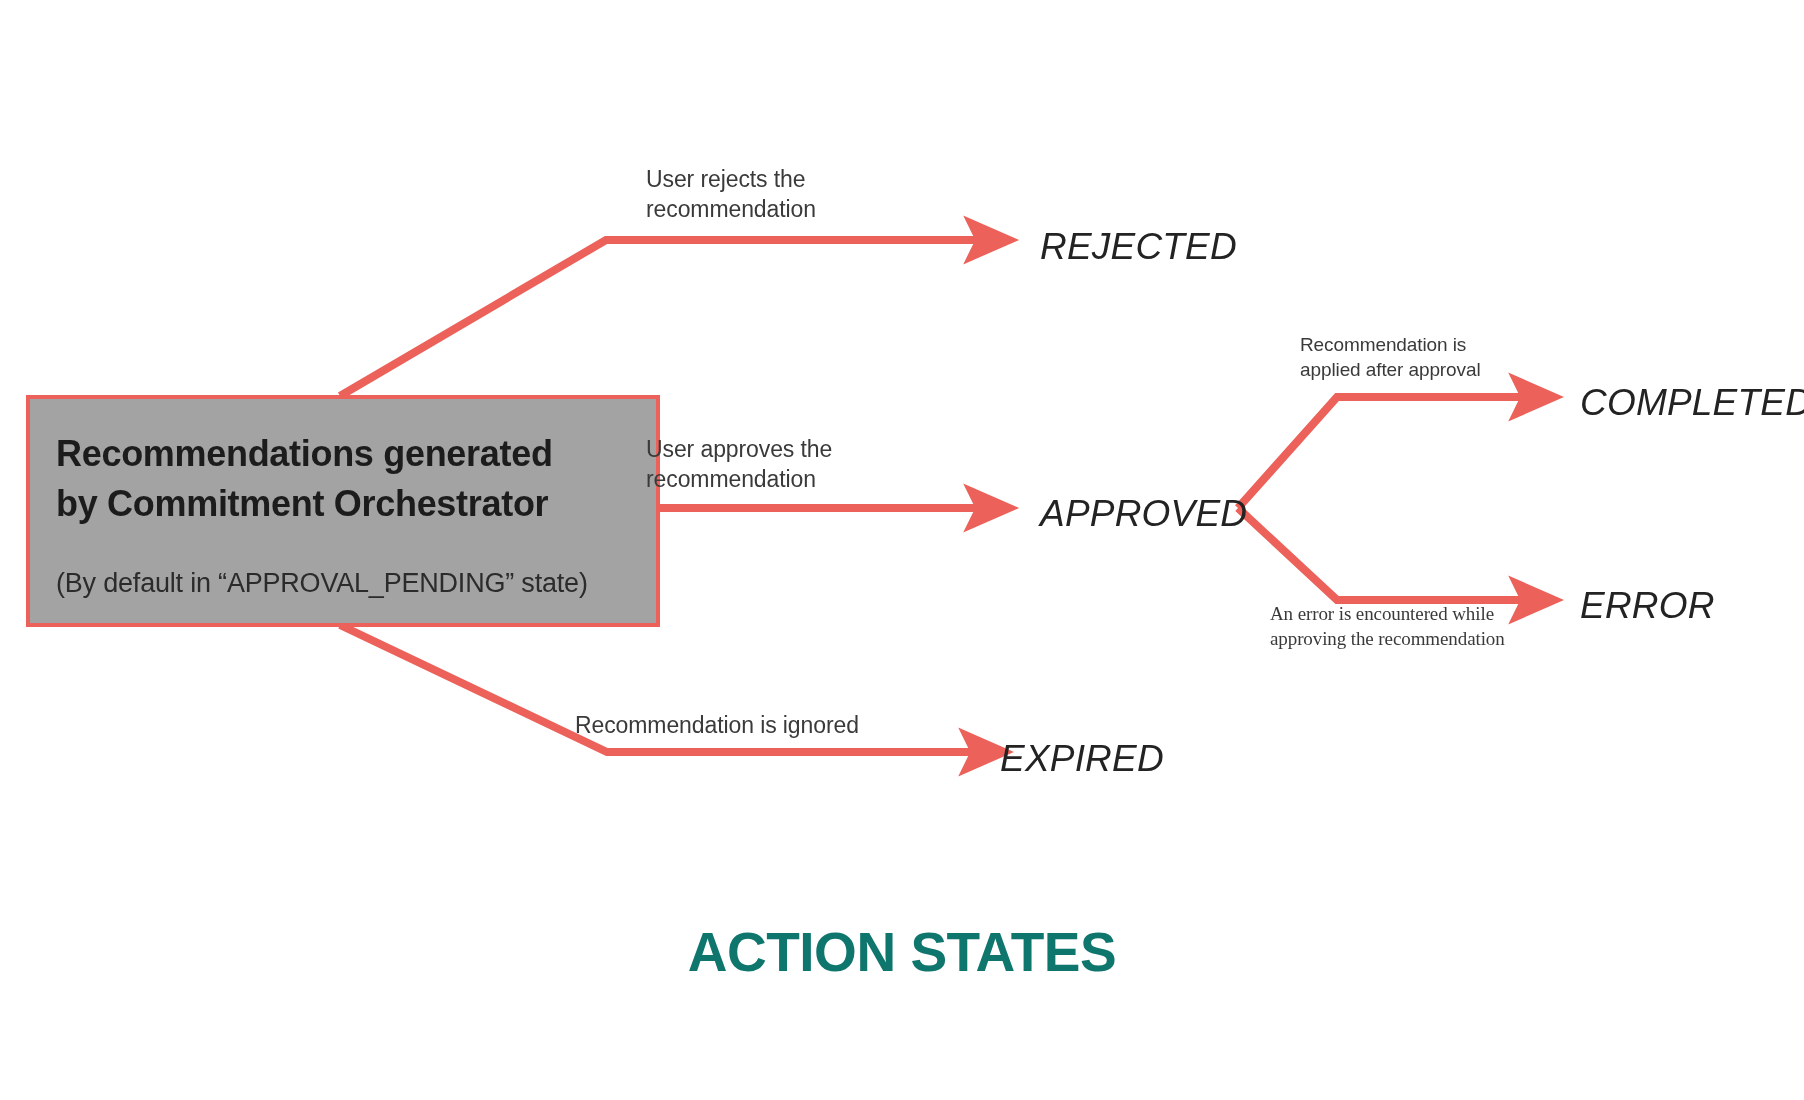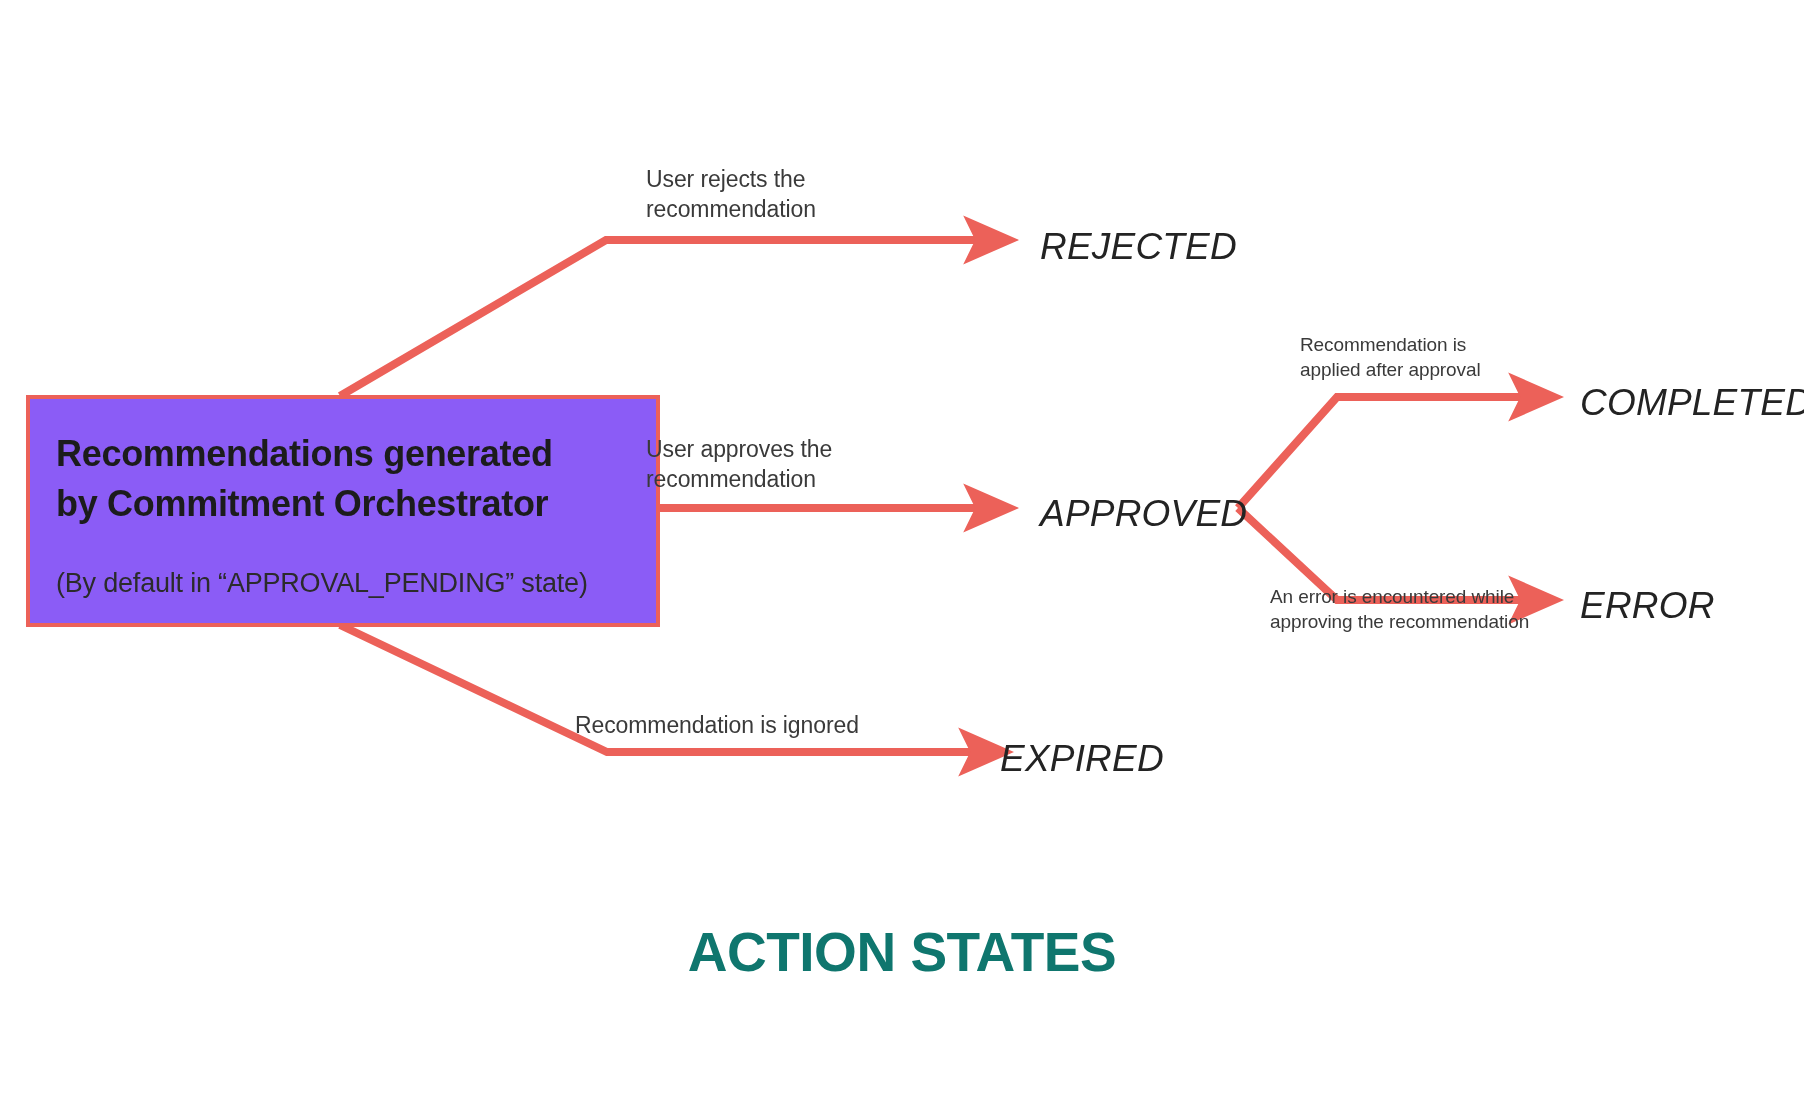--- a/index.html
+++ b/index.html
@@ -30,21 +30,21 @@
 
   
   .source-box {
     position: absolute;
     left: 26px;
     top: 395px;
     width: 634px;
     height: 232px;
     box-sizing: border-box;
     border: 4px solid #EC6159;
-    background: #8b5cf6;
+    background: #a3a3a3;
     padding: 30px 26px 22px 26px;
   }
   .source-title {
     font-size: 36px;
     font-weight: bold;
     color: #1c1c1c;
     line-height: 1.38;
     letter-spacing: -0.3px;
     white-space: pre-line;
   }
@@ -142,18 +142,18 @@
 recommendation</div>
 
   <div class="edge-caption" style="left:646px; top:434px; width:350px;">User approves the
 recommendation</div>
 
   <div class="edge-caption" style="left:575px; top:710px; width:460px;">Recommendation is ignored</div>
 
   <div class="edge-caption small" style="left:1300px; top:332px; width:320px;">Recommendation is
 applied after approval</div>
 
-  <div class="edge-caption small" style="left:1270px; top:584px; width:380px;">An error is encountered while
+  <div class="edge-caption small" style="left:1270px; top:601px; width:380px;font-family:Liberation Serif, serif;">An error is encountered while
 approving the recommendation</div>
 
   <div class="diagram-title">ACTION STATES</div>
 
 </div>
 
 </body></html>

